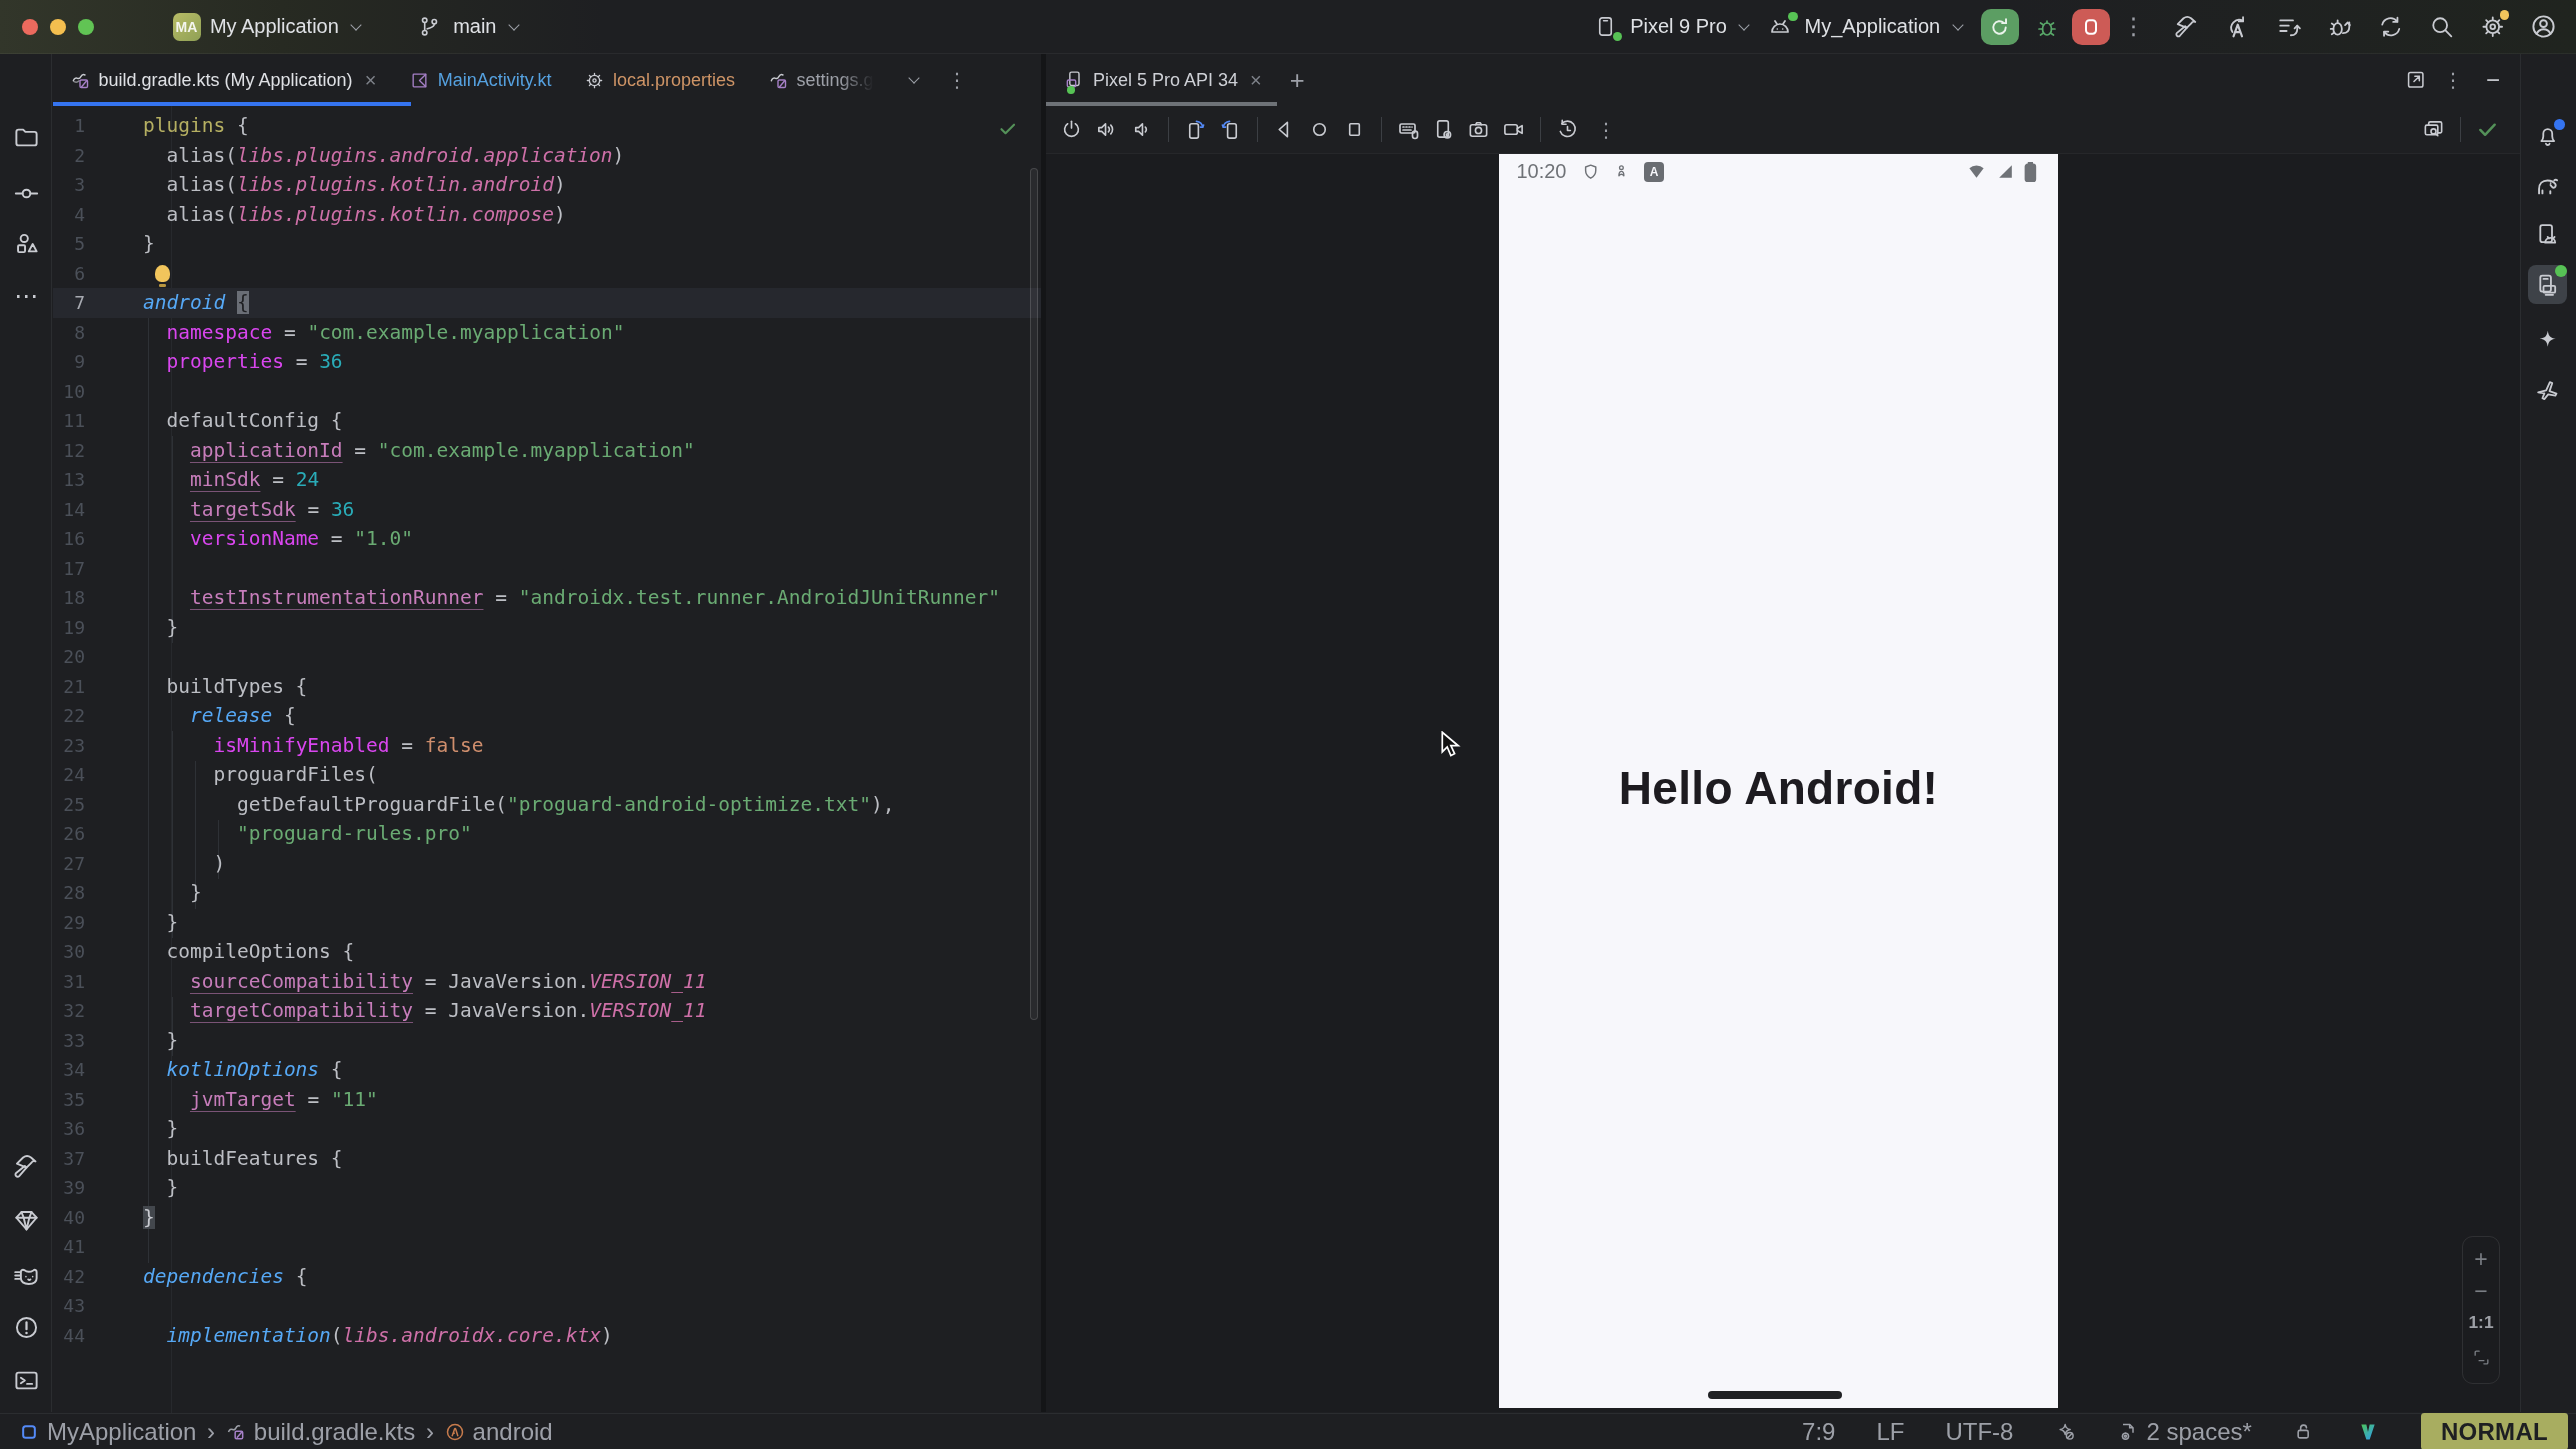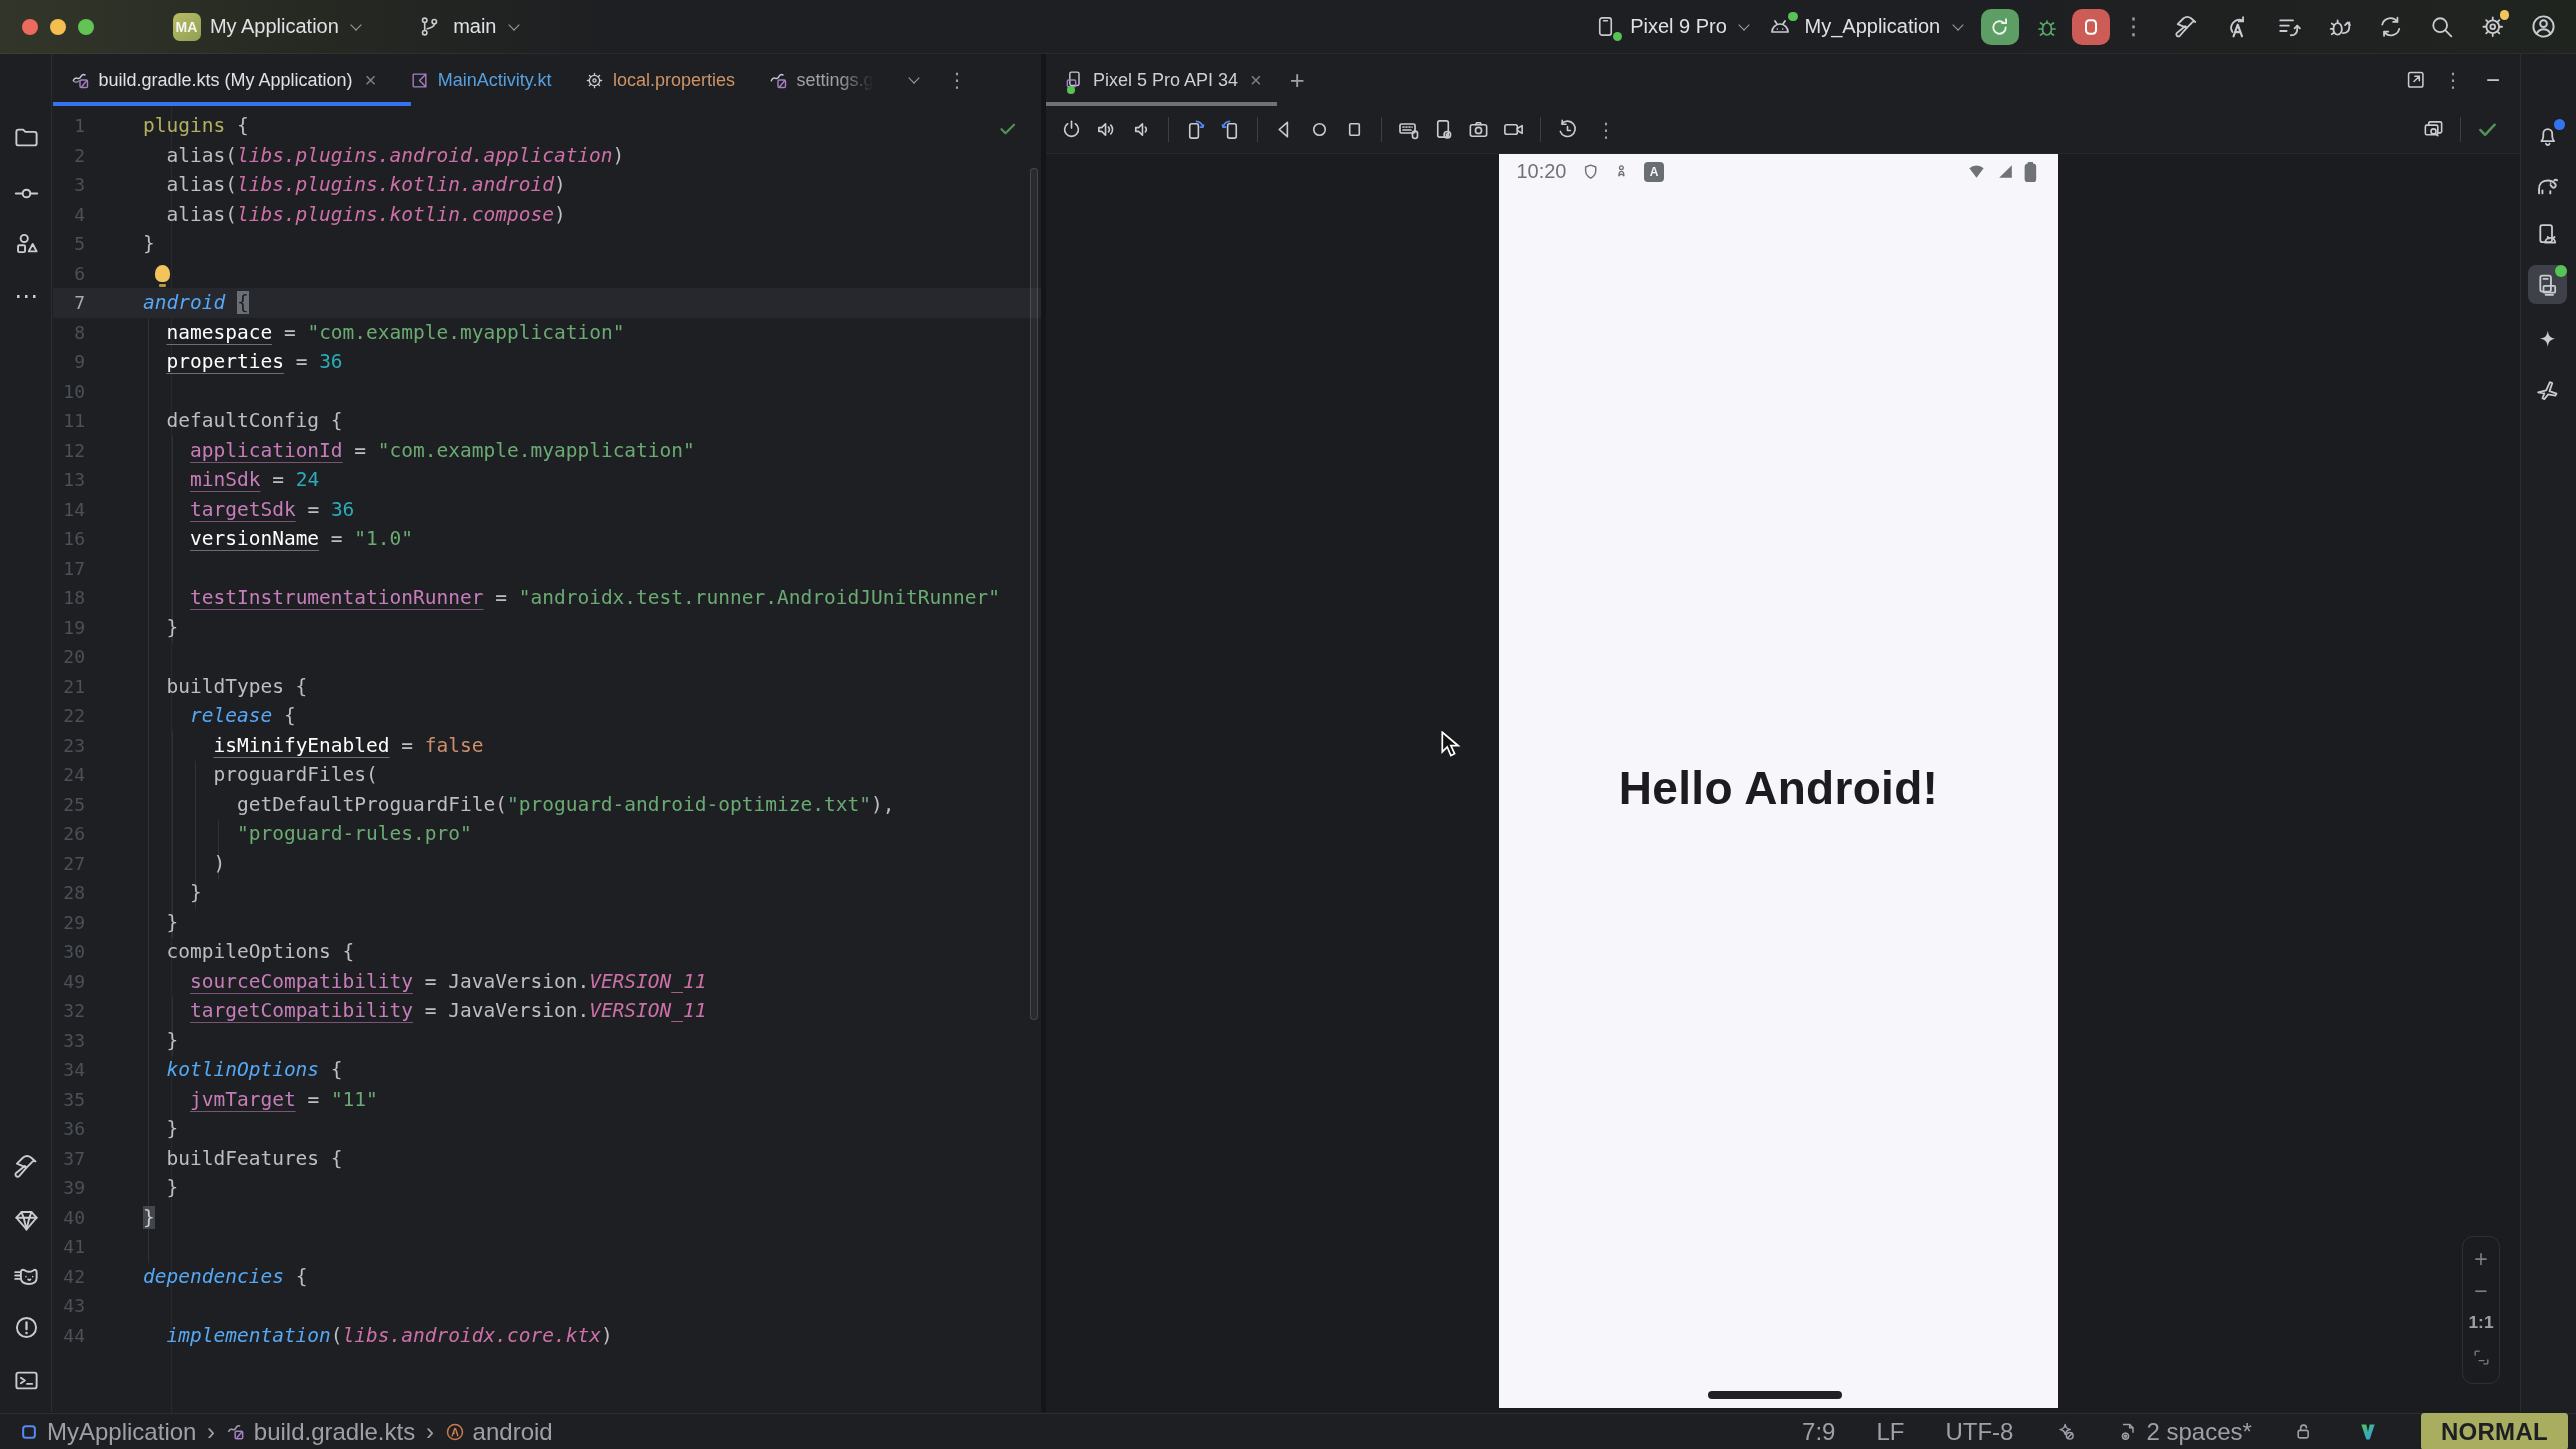--- a/index.html
+++ b/index.html
@@ -55,21 +55,21 @@
   .ct { color:#BCBEC4; }
   .c-def { color:#BCBEC4; }
   .c-kw  { color:#B5AF62; }
   .c-blue{ color:#56A8F5; font-style:italic; }
   .c-pink{ color:#CE70A8; font-style:italic; }
   .c-str { color:#6AAB73; }
   .c-num { color:#2AACB8; }
   .c-bool{ color:#CF8E6D; }
   .c-prop{ color:#C77DBB; text-decoration:underline; text-decoration-color:rgba(199,125,187,.55);
            text-underline-offset:4.7px; text-decoration-thickness:1.3px; }
-  .c-propw{ color:#ffffff; text-decoration:underline; text-decoration-color:rgba(188,190,196,.5);
+  .c-propw{ color:#d946ef; text-decoration-color:rgba(188,190,196,.5);
            text-underline-offset:4.7px; text-decoration-thickness:1.3px;text-align:center; }
   .c-cur  { background:#6A6E76; color:#1E1F22; }
   .c-brace{ background:#43474D; color:#C9CBD1; }
   .bulb { display:inline-block; width:15.4px; height:17px; margin:0 8px 0 12px; vertical-align:-2px;
     background:#F2C55C; border-radius:50% 50% 42% 42%; position:relative; }
   .bulb:after { content:""; position:absolute; left:4px; right:4px; bottom:-4.7px; height:2.7px;
     background:#B9963F; border-radius:1.3px; }
   .gutter-sep { position:absolute; left:118px; top:0; bottom:0; width:0.7px; background:#27292D; z-index:1; }
   .iguide { position:absolute; width:1.3px; background:#2E3136; z-index:1; }
   .scrollthumb { position:absolute; right:2.7px; top:62px; width:8.7px; height:852px;
@@ -380,21 +380,21 @@
         <div class="code-line"><span class="ln">21</span><span class="ct"><span class="c-def">  buildTypes {</span></span></div>
         <div class="code-line"><span class="ln">22</span><span class="ct"><span class="c-def">    </span><span class="c-blue">release</span><span class="c-def"> {</span></span></div>
         <div class="code-line"><span class="ln">23</span><span class="ct"><span class="c-def">      </span><span class="c-propw">isMinifyEnabled</span><span class="c-def"> = </span><span class="c-bool">false</span></span></div>
         <div class="code-line"><span class="ln">24</span><span class="ct"><span class="c-def">      proguardFiles(</span></span></div>
         <div class="code-line"><span class="ln">25</span><span class="ct"><span class="c-def">        getDefaultProguardFile(</span><span class="c-str">"proguard-android-optimize.txt"</span><span class="c-def">),</span></span></div>
         <div class="code-line"><span class="ln">26</span><span class="ct"><span class="c-def">        </span><span class="c-str">"proguard-rules.pro"</span></span></div>
         <div class="code-line"><span class="ln">27</span><span class="ct"><span class="c-def">      )</span></span></div>
         <div class="code-line"><span class="ln">28</span><span class="ct"><span class="c-def">    }</span></span></div>
         <div class="code-line"><span class="ln">29</span><span class="ct"><span class="c-def">  }</span></span></div>
         <div class="code-line"><span class="ln">30</span><span class="ct"><span class="c-def">  compileOptions {</span></span></div>
-        <div class="code-line"><span class="ln">49</span><span class="ct"><span class="c-def">    </span><span class="c-prop">sourceCompatibility</span><span class="c-def"> = JavaVersion.</span><span class="c-pink">VERSION_11</span></span></div>
+        <div class="code-line"><span class="ln">31</span><span class="ct"><span class="c-def">    </span><span class="c-prop">sourceCompatibility</span><span class="c-def"> = JavaVersion.</span><span class="c-pink">VERSION_11</span></span></div>
         <div class="code-line"><span class="ln">32</span><span class="ct"><span class="c-def">    </span><span class="c-prop">targetCompatibility</span><span class="c-def"> = JavaVersion.</span><span class="c-pink">VERSION_11</span></span></div>
         <div class="code-line"><span class="ln">33</span><span class="ct"><span class="c-def">  }</span></span></div>
         <div class="code-line"><span class="ln">34</span><span class="ct"><span class="c-def">  </span><span class="c-blue">kotlinOptions</span><span class="c-def"> {</span></span></div>
         <div class="code-line"><span class="ln">35</span><span class="ct"><span class="c-def">    </span><span class="c-prop">jvmTarget</span><span class="c-def"> = </span><span class="c-str">"11"</span></span></div>
         <div class="code-line"><span class="ln">36</span><span class="ct"><span class="c-def">  }</span></span></div>
         <div class="code-line"><span class="ln">37</span><span class="ct"><span class="c-def">  buildFeatures {</span></span></div>
         <div class="code-line"><span class="ln">39</span><span class="ct"><span class="c-def">  }</span></span></div>
         <div class="code-line"><span class="ln">40</span><span class="ct"><span class="c-brace">}</span></span></div>
         <div class="code-line"><span class="ln">41</span><span class="ct"></span></div>
         <div class="code-line"><span class="ln">42</span><span class="ct"><span class="c-blue">dependencies</span><span class="c-def"> {</span></span></div>

